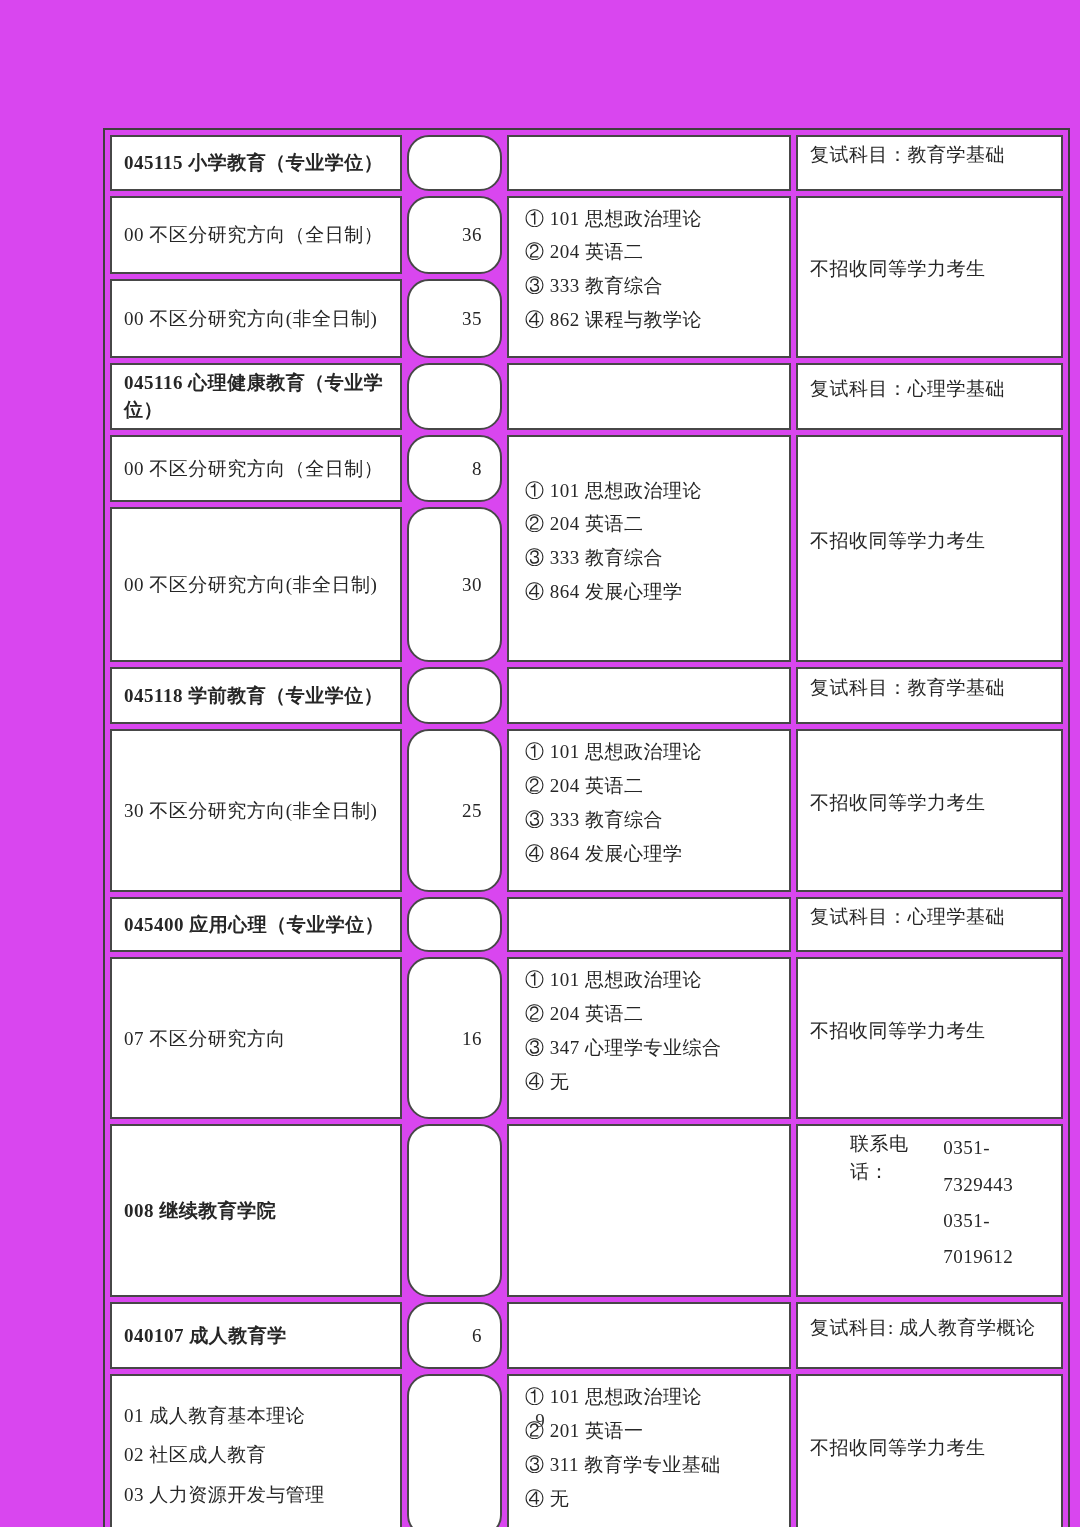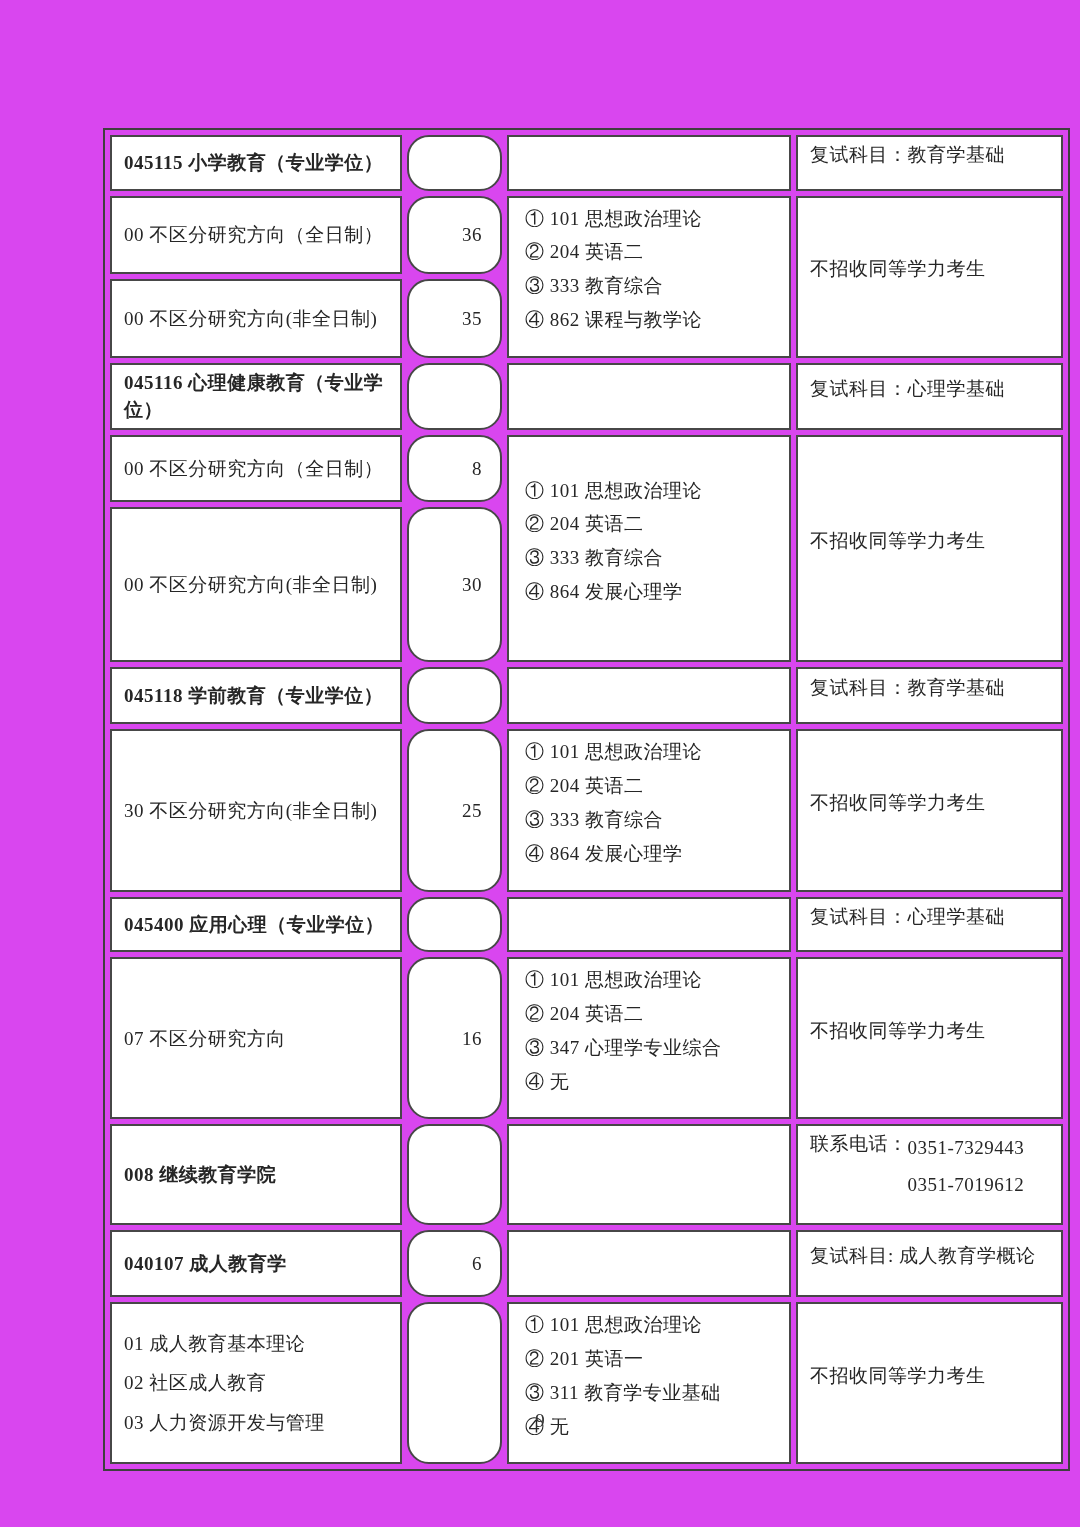--- a/index.html
+++ b/index.html
@@ -49,20 +49,21 @@
     line-height: 1.78;
     white-space: nowrap;
   }
   .dir-line {
     line-height: 1.5;
     margin: 11px 0;
   }
   .contact {
     display: flex;
     align-items: flex-start;
+    margin-left: 40px;
   }
   .contact .phones {
     display: inline-flex;
     flex-direction: column;
     line-height: 1.9;
   }
   .page-number {
     position: absolute;
     left: 0;
     top: 1410px;

